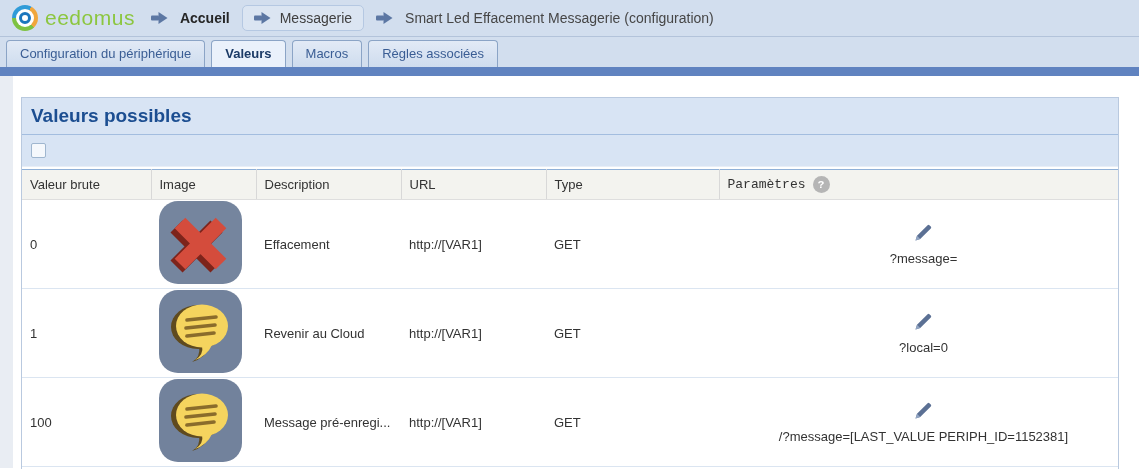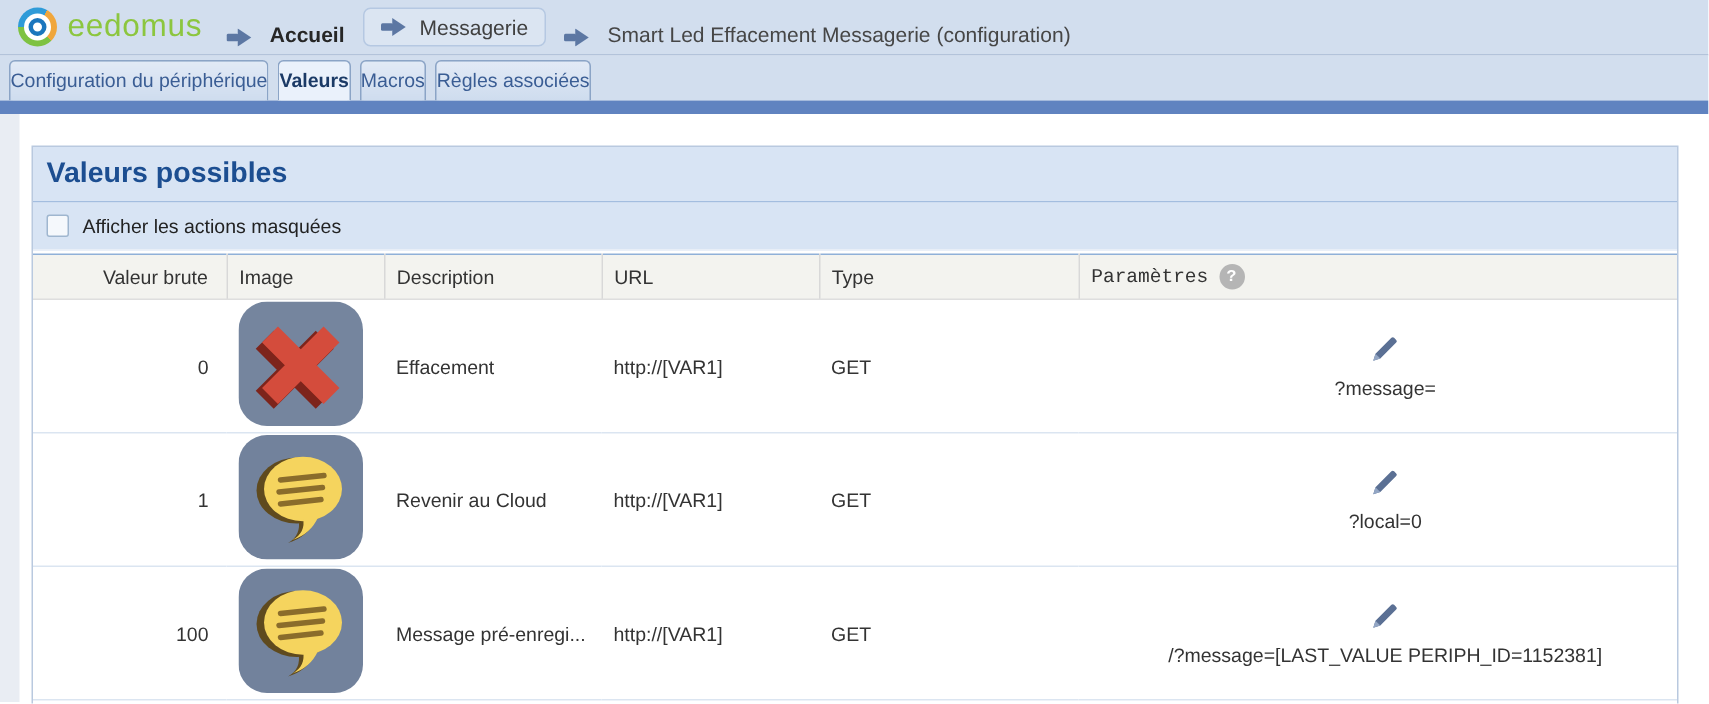--- a/index.html
+++ b/index.html
@@ -9,33 +9,33 @@
   
   .topbar { height:37px; background:#d2deee; border-bottom:1px solid #b3c3da;
             display:flex; align-items:center; padding:0 12px; }
   .logo { display:flex; align-items:center; gap:7px; cursor:pointer; }
   .logo-ring { position:relative; width:26px; height:26px; border-radius:50%;
                background:conic-gradient(from -90deg,#2f9bd8 0 120deg,#f0a63c 120deg 225deg,#7ec242 225deg 360deg); }
   .logo-ring::before { content:""; position:absolute; inset:4px; border-radius:50%; background:#fff; }
   .logo-ring::after { content:""; position:absolute; inset:7px; border-radius:50%;
                       border:3px solid #1b76bd; background:#fff; }
   .logo-text { color:#8cc63f; font-size:21px; letter-spacing:.5px; }
-  .crumbs { display:flex; align-items:flex-end; gap:12px; margin-left:16px; }
+  .crumbs { display:flex; align-items:center; gap:12px; margin-left:16px; }
   .crumb-accueil { font-weight:bold; color:#262626; font-size:14px; cursor:pointer; }
   .crumb-box { display:flex; align-items:center; gap:9px; border:1px solid #b5c8e2;
                border-radius:5px; padding:4px 11px; background:#dbe5f2; cursor:pointer; }
   .crumb-box span { color:#404040; font-size:14px; }
   .crumb-current { color:#464646; font-size:14px; }
   .arrow-icon { display:inline-block; line-height:0; }
 
   
   .tabstrip { height:30px; background:#d2deee; display:flex; align-items:flex-end;
               gap:6px; padding-left:6px; }
   .tab { border:1px solid #8ba4c6; border-bottom:none; border-radius:4px 4px 0 0;
-         padding:5px 0 6px; font-size:13px; color:#3a5d94; cursor:pointer;
+         padding:5px 13px 6px; font-size:13px; color:#3a5d94; cursor:pointer;
          background:linear-gradient(#e2eaf6,#cedcee); white-space:nowrap; }
   .tab.active { background:#eaf1fb; color:#1b3a66; font-weight:bold; }
   .tab-underline { height:9px; background:#6083c0; }
 
   
   .content { position:relative; height:392px; background:#ffffff; }
   .gutter { position:absolute; left:0; top:0; width:13px; height:100%; background:#e9edf3; }
 
   .panel { position:absolute; left:21px; top:21px; width:1098px; height:440px;
            border:1px solid #b9c9df; background:#ffffff; }
@@ -46,21 +46,21 @@
   .checkbox { width:15px; height:15px; background:#f5f8fc; border:1px solid #9fb6cf;
               border-radius:2px; cursor:pointer; }
   .filter-label { font-size:13px; color:#222222; }
 
   table.values { width:100%; border-collapse:collapse; table-layout:fixed; margin-top:2px;
                  border-top:1px solid #8fb0d8; }
   table.values th { height:30px; background:#f3f3ef; font-weight:normal; font-size:13px;
                     color:#333; text-align:left; padding:0 0 0 8px;
                     border-right:1px solid #d8d8d8; border-bottom:1px solid #dedede; }
   table.values th:last-child { border-right:none;font-family:Liberation Mono, monospace; }
-  table.values th.num, table.values td.num { text-align:right; padding-right:12px; }
+  table.values th.num, table.values td.num { padding-right:12px; }
   table.values td { height:89px; border-bottom:1px solid #dbe5f1; font-size:13px;
                     color:#333; padding-left:8px; vertical-align:middle; background:#fff; }
   td.img-cell { padding-left:7px; }
   .app-icon { display:block; cursor:pointer; }
   .th-params { display:flex; align-items:center; gap:7px; }
   .help-circle { width:17px; height:17px; border-radius:50%; background:#b5b5b5; color:#fff;
                  font-size:11px; font-weight:bold; display:flex; align-items:center;
                  justify-content:center; cursor:pointer; }
   .param-cell { display:flex; align-items:center; gap:9px; padding-left:2px;flex-direction:column; }
   .pencil { cursor:pointer; line-height:0; }
@@ -109,21 +109,20 @@
 <div class="tab-underline"></div>
 
 <div class="content">
   <div class="gutter"></div>
 
   <div class="panel">
     <div class="panel-title">Valeurs possibles</div>
 
     <div class="filter-row">
       <div class="checkbox"></div>
-      <span class="filter-label">Afficher les actions masquées</span>
     </div>
 
     <table class="values">
       <colgroup>
         <col style="width:129px">
           <col style="width:105px">
           <col style="width:145px">
         <col style="width:145px">
           <col style="width:173px">
           <col style="width:399px">

